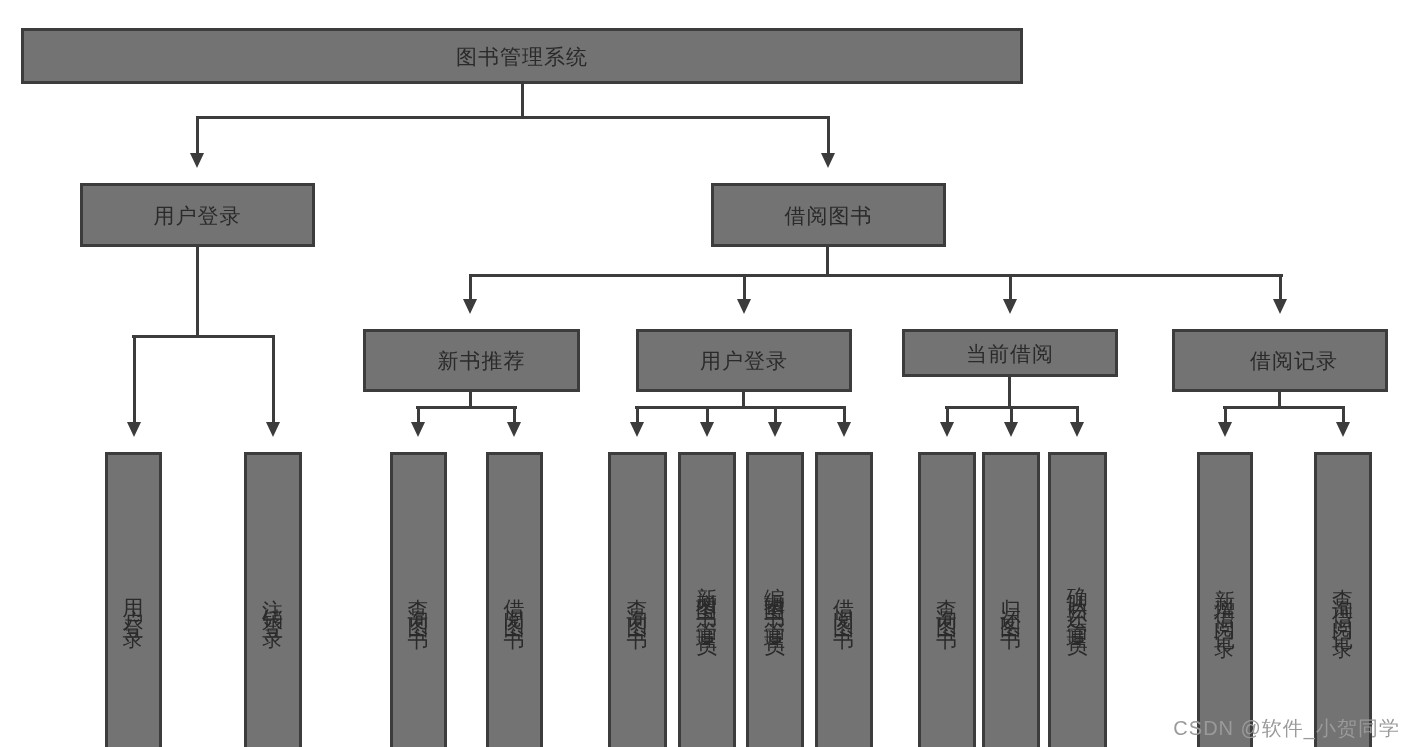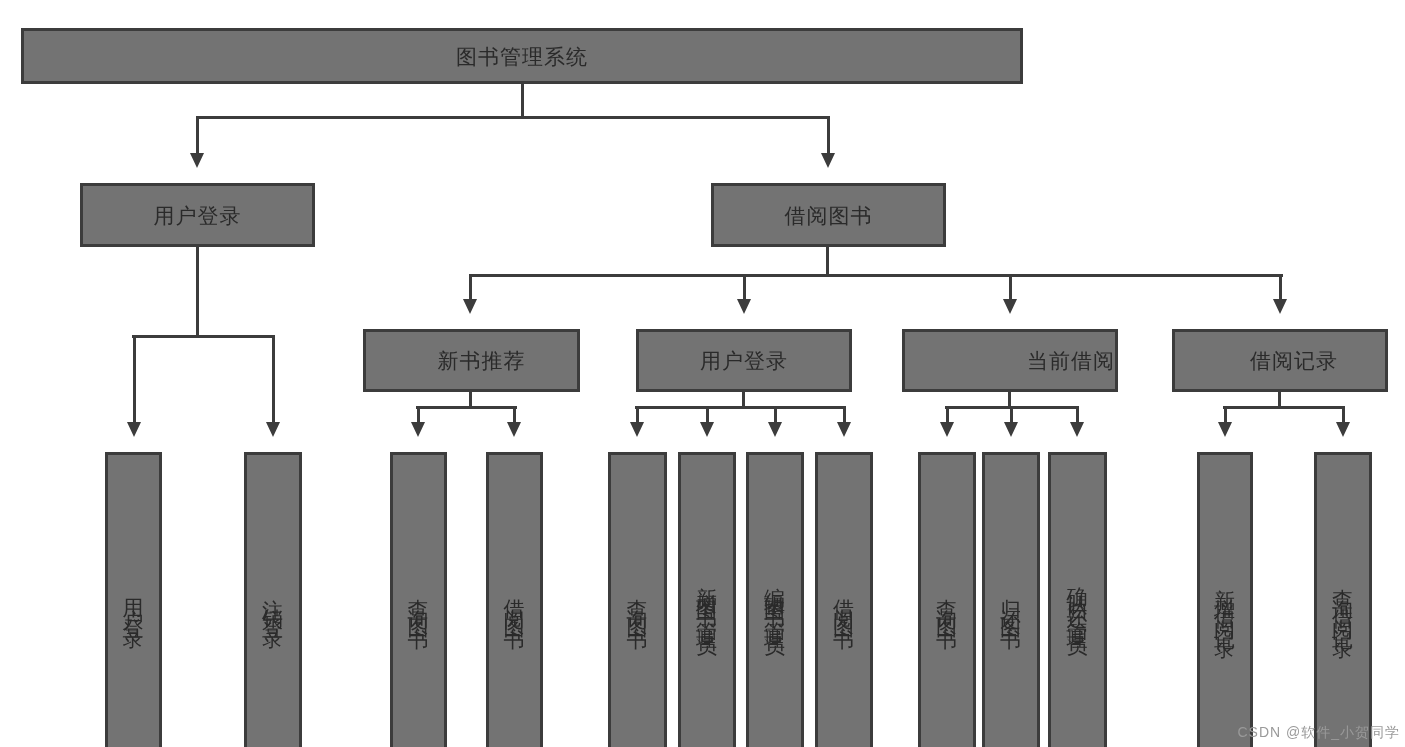--- a/index.html
+++ b/index.html
@@ -56,21 +56,21 @@
     height: 0;
     margin-left: -7px;
     border-left: 7px solid transparent;
     border-right: 7px solid transparent;
     border-top: 15px solid var(--line, #3c3c3c);
   }
   .watermark {
     position: absolute;
     right: 5px;
     bottom: 5px;
-    font-size: 14px;
+    font-size: 20px;
     letter-spacing: 1px;
     color: var(--wm, #9a9a9a);
     z-index: 5;
     white-space: nowrap;
   }
 </style>
 </head>
 <body>
 
 <div class="canvas" id="canvas" style="--line: #3c3c3c; --text: #2a2a2a; --wm: #9a9a9a; background: rgb(255, 255, 255);">
@@ -83,21 +83,21 @@
     </div>
     <div class="node h" style="left: 711px; top: 168px; width: 235px; height: 64px;">
       <span>借阅图书</span>
     </div>
     <div class="node h" style="left: 363px; top: 314px; width: 217px; height: 63px; padding-left: 20px;">
       <span>新书推荐</span>
     </div>
     <div class="node h" style="left: 636px; top: 314px; width: 216px; height: 63px;">
       <span>用户登录</span>
     </div>
-    <div class="node h" style="left: 902px; top: 314px; width: 216px; height: 63px; justify-content: flex-end;">
+    <div class="node h" style="left: 902px; top: 314px; width: 216px; height: 48px;">
       <span>当前借阅</span>
     </div>
     <div class="node h" style="left: 1172px; top: 314px; width: 216px; height: 63px; padding-left: 28px;">
       <span>借阅记录</span>
     </div>
     <div class="node v" style="left: 105px; top: 437px; width: 57px; height: 299px;">
       <span style="letter-spacing: 10px;">用户登录</span>
     </div>
     <div class="node v" style="left: 244px; top: 437px; width: 58px; height: 299px;">
       <span style="letter-spacing: 10px;">注销登录</span>

